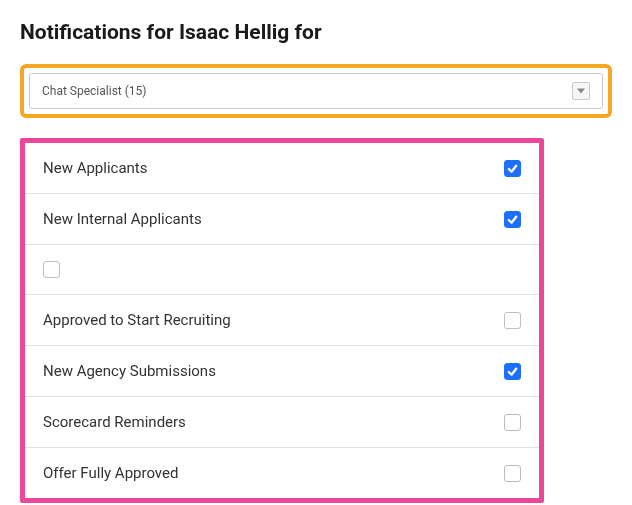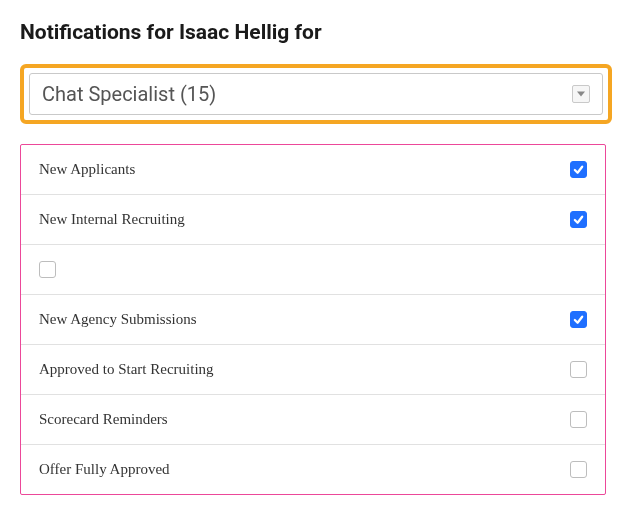--- a/index.html
+++ b/index.html
@@ -30,43 +30,42 @@
       border: 1px solid #c9c9c9;
       border-radius: 3px;
       background: #fff;
       padding: 8px 12px;
       display: flex;
       align-items: center;
       justify-content: space-between;
       cursor: pointer;
     }
     .select-value {
-      font-size: 20px;
+      font-size: 12px;
       color: #555;
     }
     .select-caret {
       width: 18px;
       height: 18px;
       border: 1px solid #c9c9c9;
       border-radius: 2px;
       display: flex;
       align-items: center;
       justify-content: center;
       background: #f6f6f6;
     }
     .select-caret svg {
       width: 8px;
       height: 6px;
       fill: #888;
     }
     .notif-list {
-      border: 1px solid #ec4899;
+      border: 5px solid #ec4899;
       border-radius: 2px;
-      width: 586px;
-      font-family: Liberation Serif, serif;
+      width: 524px;
     }
     .notif-row {
       display: flex;
       align-items: center;
       justify-content: space-between;
       padding: 16px 18px;
       border-bottom: 1px solid #e1e1e1;
     }
     .notif-row:last-child {
       border-bottom: none;
@@ -124,44 +123,44 @@
   <div class="notif-row">
     <span class="notif-label">New Applicants</span>
     <span class="checkbox checked">
       <svg viewBox="0 0 12 12">
           <polyline points="2,6.5 5,9.5 10,3"></polyline>
         </svg>
     </span>
   </div>
 
   <div class="notif-row">
-    <span class="notif-label">New Internal Recruiting</span>
+    <span class="notif-label">New Internal Applicants</span>
     <span class="checkbox checked">
       <svg viewBox="0 0 12 12">
           <polyline points="2,6.5 5,9.5 10,3"></polyline>
         </svg>
     </span>
   </div>
 
   <div class="notif-row">
     <span class="checkbox unchecked"></span>
   </div>
 
   <div class="notif-row">
+    <span class="notif-label">Approved to Start Recruiting</span>
+    <span class="checkbox unchecked"></span>
+  </div>
+
+  <div class="notif-row">
     <span class="notif-label">New Agency Submissions</span>
     <span class="checkbox checked">
       <svg viewBox="0 0 12 12">
           <polyline points="2,6.5 5,9.5 10,3"></polyline>
         </svg>
     </span>
-  </div>
-
-  <div class="notif-row">
-    <span class="notif-label">Approved to Start Recruiting</span>
-    <span class="checkbox unchecked"></span>
   </div>
 
   <div class="notif-row">
     <span class="notif-label">Scorecard Reminders</span>
     <span class="checkbox unchecked"></span>
   </div>
 
   <div class="notif-row">
     <span class="notif-label">Offer Fully Approved</span>
     <span class="checkbox unchecked"></span>

